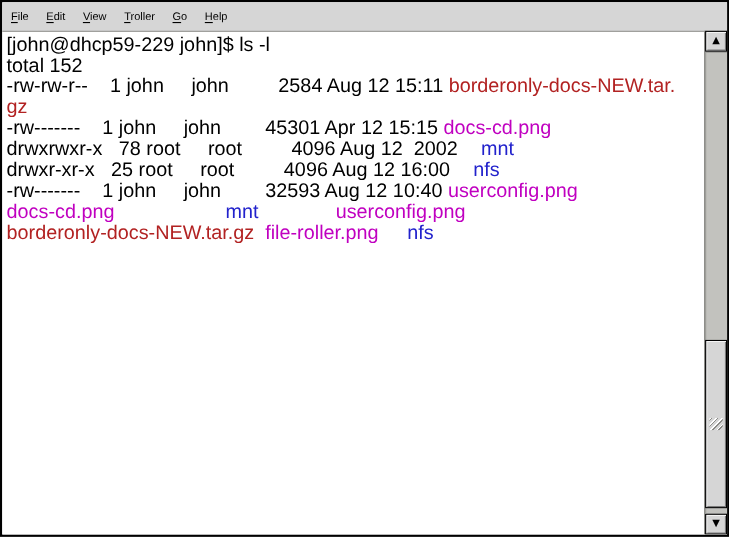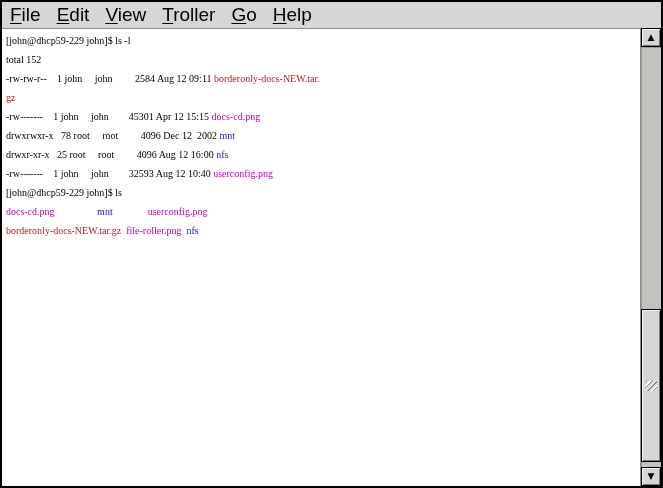--- a/index.html
+++ b/index.html
@@ -12,36 +12,36 @@
     position:absolute; left:2px; top:2px; right:2px; bottom:2px;
     background:#fff; overflow:hidden;
   }
   
   .menubar{
     position:absolute; left:0; top:0; right:0; height:26px;
     background:var(--chrome); border-bottom:1px solid #8e8e8a;
     display:flex; align-items:center; padding-left:0;
   }
   .menu-item{
-    padding:4px 8px; font-size:19px; color:#000; cursor:default;
+    padding:4px 8px; font-size:10px; color:#000; cursor:default;
     white-space:nowrap;
   }
   .menu-item .accel{text-decoration:underline; text-underline-offset:2px;}
   
   .term{
     position:absolute; left:0; top:27px; right:20px; bottom:0;
     background:var(--term-bg); color:var(--term-fg);
-    font-family:Liberation Serif, serif;
-    font-size:10px; line-height:19px;
+    font-family:Liberation Sans, sans-serif;
+    font-size:18px; line-height:19px;
     padding:2px 0 0 4px; overflow:hidden; cursor:text;
   }
   .trow{white-space:pre; height:19px;}
   .c-red{color:var(--red);}
   .c-magenta{color:var(--magenta);}
-  .c-blue{color:var(--blue);}
+  .c-blue{color:var(--blue);margin-left:16px;}
   
   .scrollbar{
     position:absolute; right:0; top:26px; bottom:0; width:20px;
     background:var(--trough);
     border-left:1px solid #8e8e8a;
     display:flex; flex-direction:column;
   }
   .stepper{
     height:19px; flex:0 0 19px; background:var(--chrome);
     border:1px solid #000; box-sizing:border-box;
@@ -82,27 +82,26 @@
       <div class="menu-item"><span class="accel">E</span><span>dit</span></div>
       <div class="menu-item"><span class="accel">V</span><span>iew</span></div>
       <div class="menu-item"><span class="accel">T</span><span>roller</span></div>
       <div class="menu-item"><span class="accel">G</span><span>o</span></div>
       <div class="menu-item"><span class="accel">H</span><span>elp</span></div>
     </div>
 
     <div class="term">
         <div class="trow"><span>[john@dhcp59-229 john]$ ls -l</span></div>
         <div class="trow"><span>total 152</span></div>
-        <div class="trow"><span>-rw-rw-r--    1 john     john         2584 Aug 12 09:11 </span><span class="c-red">borderonly-docs-NEW.tar.</span></div>
+        <div class="trow"><span>-rw-rw-r--    1 john     john         2584 Aug 12 15:11 </span><span class="c-red">borderonly-docs-NEW.tar.</span></div>
         <div class="trow"><span class="c-red">gz</span></div>
         <div class="trow"><span>-rw-------    1 john     john        45301 Apr 12 15:15 </span><span class="c-magenta">docs-cd.png</span></div>
-        <div class="trow"><span>drwxrwxr-x   78 root     root         4096 Dec 12  2002 </span><span class="c-blue">mnt</span></div>
+        <div class="trow"><span>drwxrwxr-x   78 root     root         4096 Aug 12  2002 </span><span class="c-blue">mnt</span></div>
         <div class="trow"><span>drwxr-xr-x   25 root     root         4096 Aug 12 16:00 </span><span class="c-blue">nfs</span></div>
         <div class="trow"><span>-rw-------    1 john     john        32593 Aug 12 10:40 </span><span class="c-magenta">userconfig.png</span></div>
-        <div class="trow"><span>[john@dhcp59-229 john]$ ls</span></div>
         <div class="trow"><span class="c-magenta">docs-cd.png</span><span>                 </span><span class="c-blue">mnt</span><span>              </span><span class="c-magenta">userconfig.png</span></div>
         <div class="trow"><span class="c-red">borderonly-docs-NEW.tar.gz</span><span>  </span><span class="c-magenta">file-roller.png</span><span>  </span><span class="c-blue">nfs</span></div>
       </div>
 
     <div class="scrollbar">
       <div class="stepper">
         <span class="arrow">▲</span>
       </div>
       <div class="trough">
         <div class="thumb">

